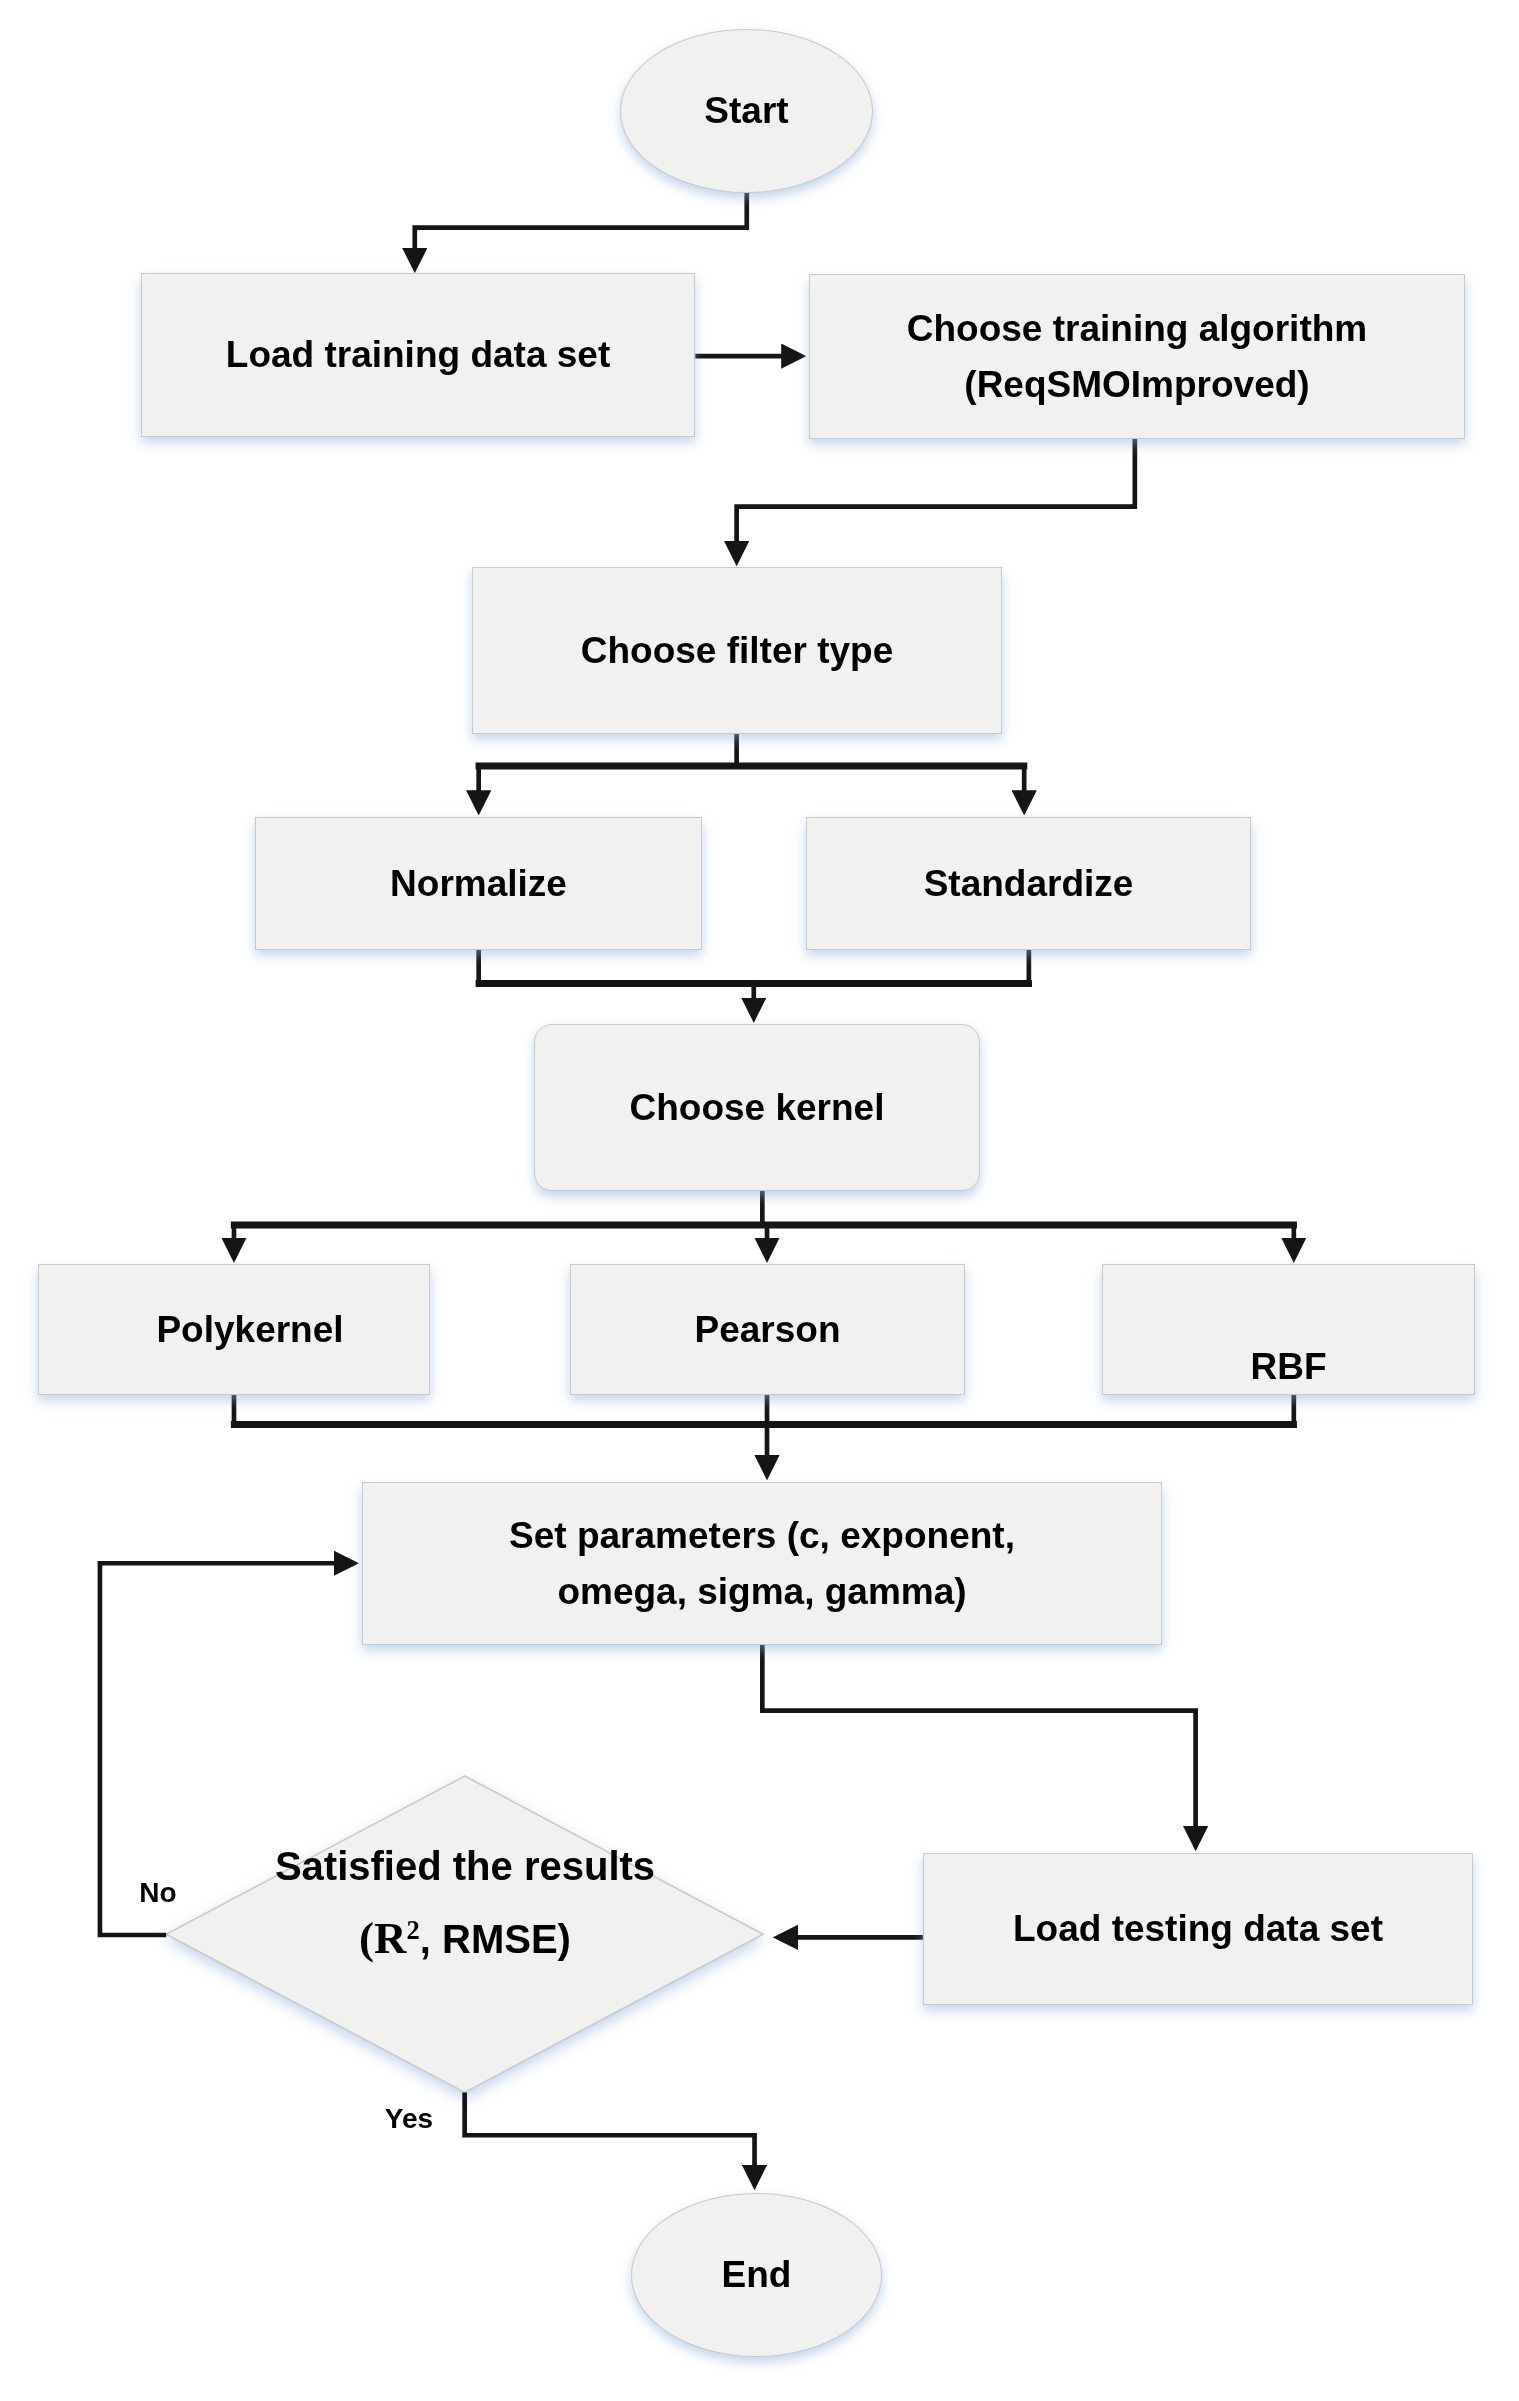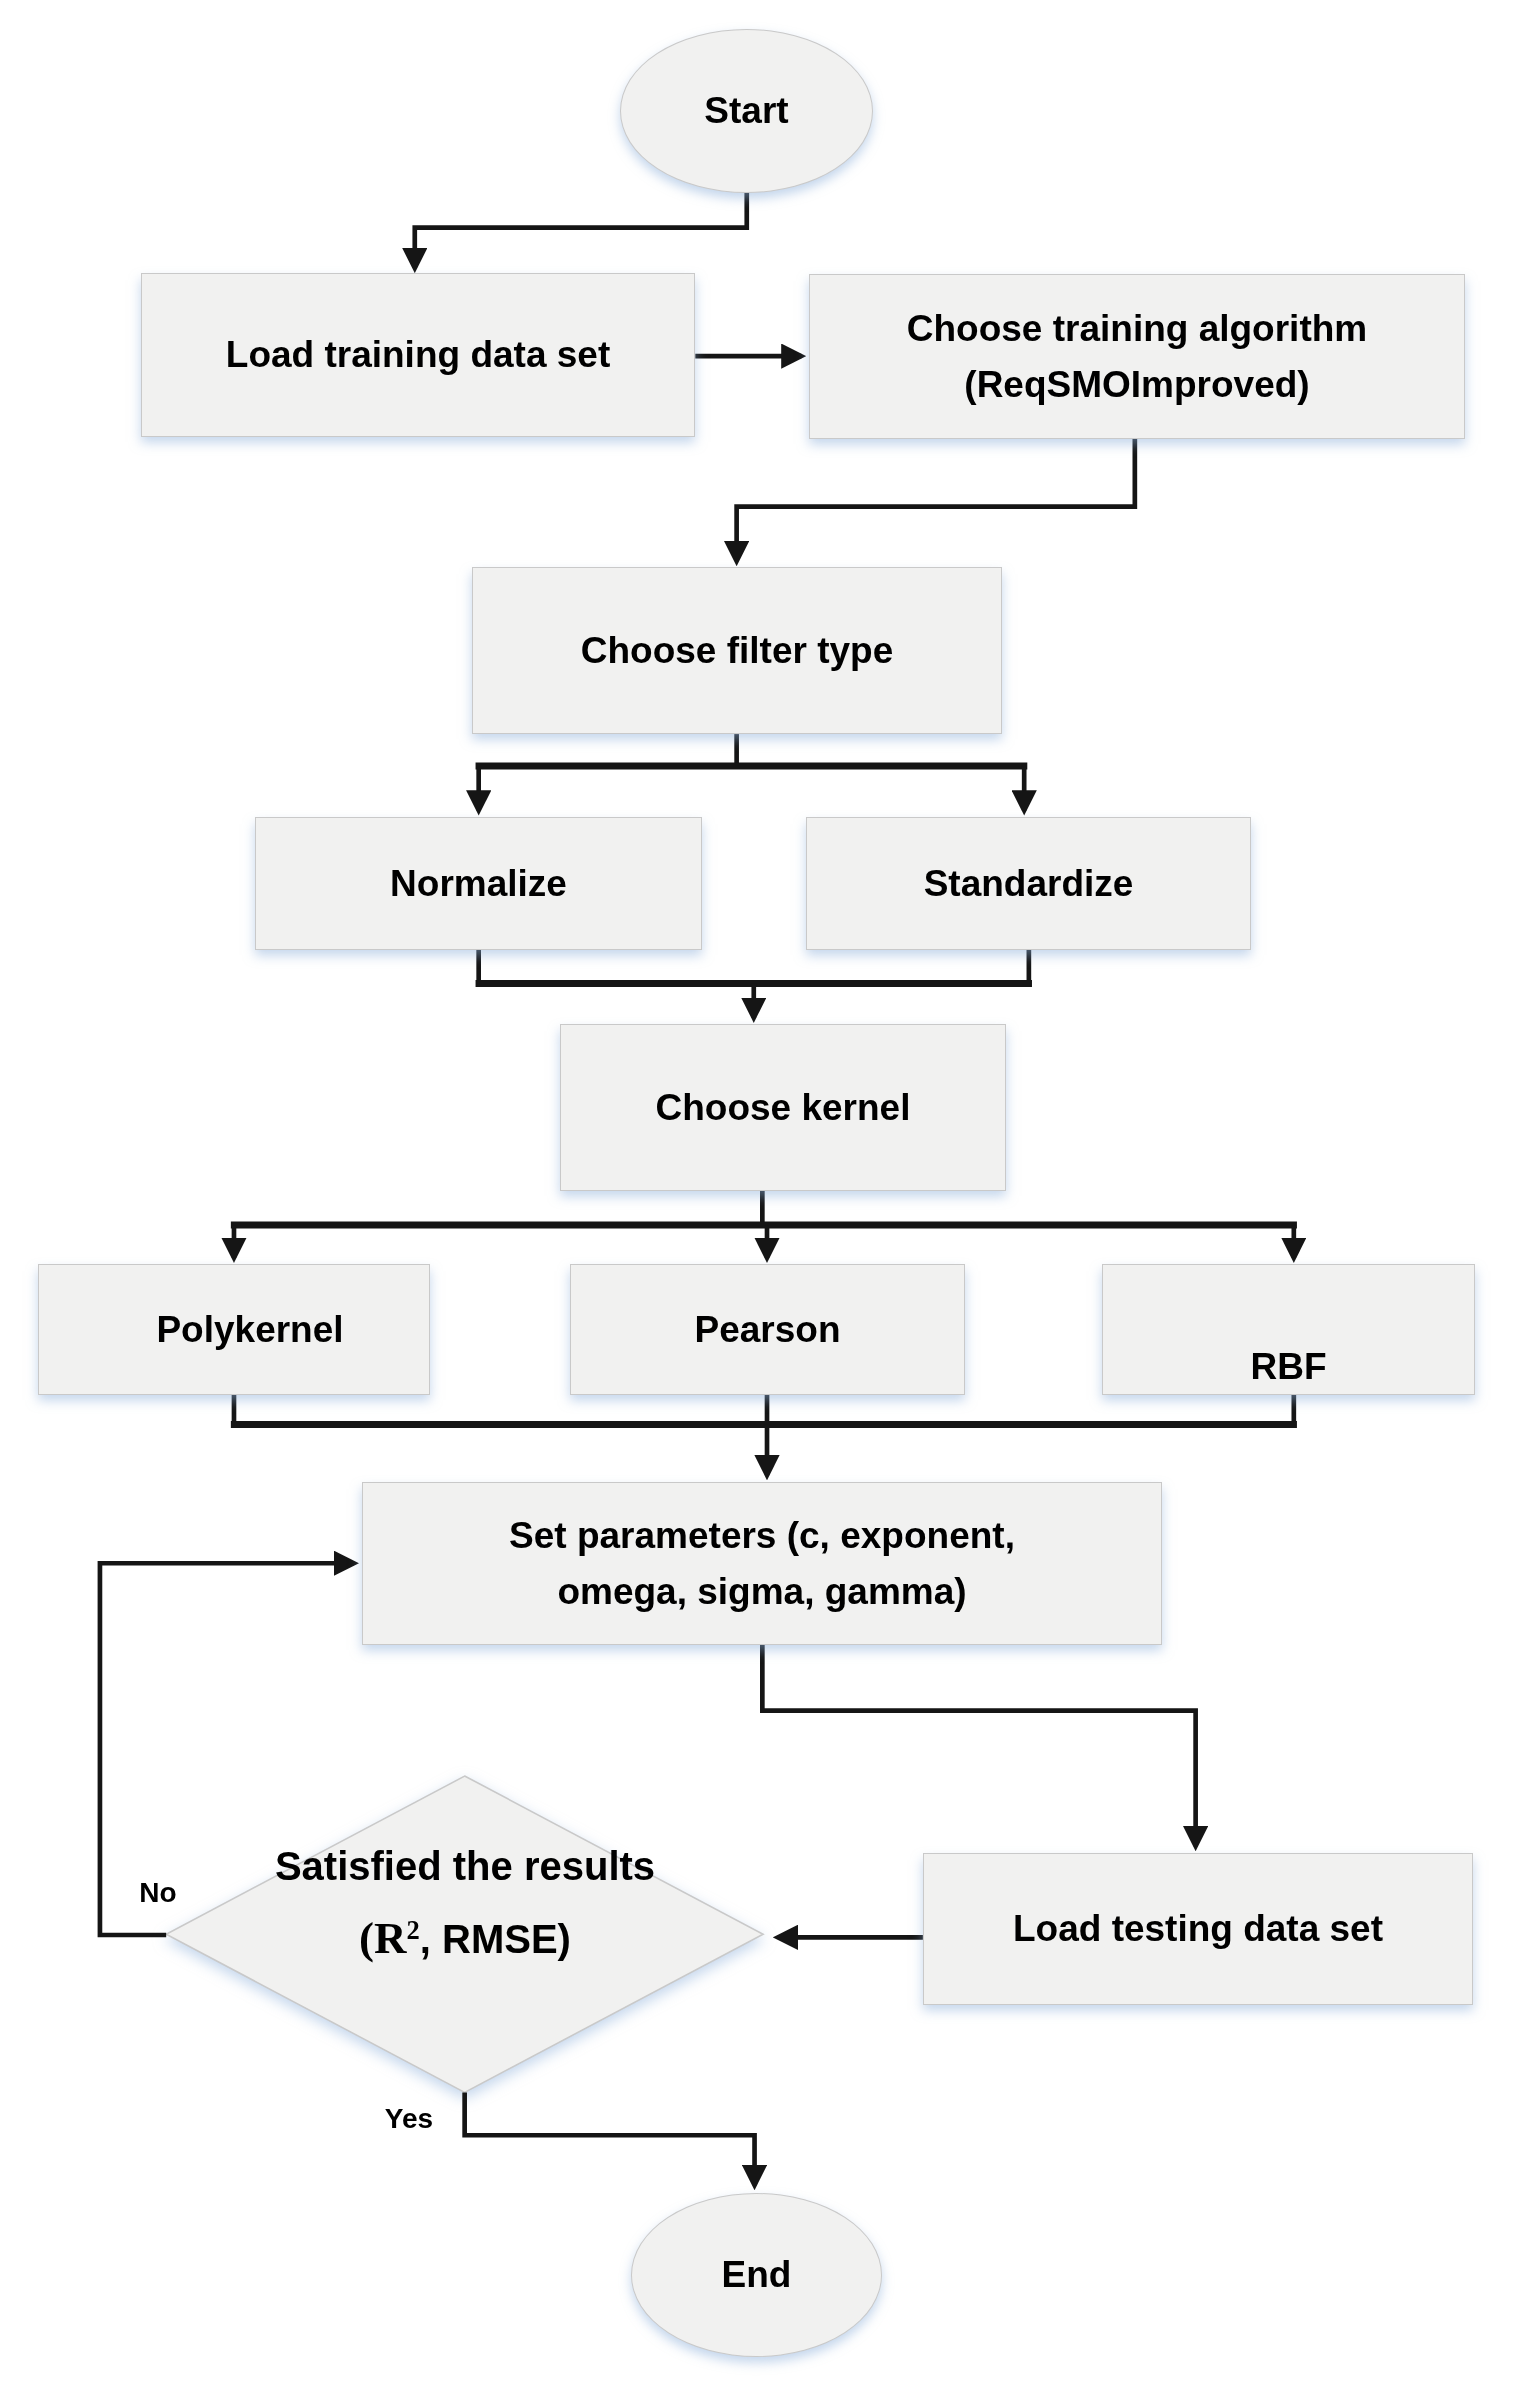--- a/index.html
+++ b/index.html
@@ -160,21 +160,21 @@
   </div>
 
   <div class="node" style="left:255px;top:817px;width:447px;height:133px;">
     <span>Normalize</span>
   </div>
 
   <div class="node" style="left:806px;top:817px;width:445px;height:133px;">
     <span>Standardize</span>
   </div>
 
-  <div class="node" style="left:560px;top:1024px;width:446px;height:167px;">
+  <div class="node" style="left:534px;top:1024px;width:446px;height:167px;border-radius:18px;">
     <span>Choose kernel</span>
   </div>
 
   <div class="node" style="left:38px;top:1264px;width:392px;height:131px;padding-left:32px;">
     <span>Polykernel</span>
   </div>
 
   <div class="node" style="left:570px;top:1264px;width:395px;height:131px;">
     <span>Pearson</span>
   </div>

